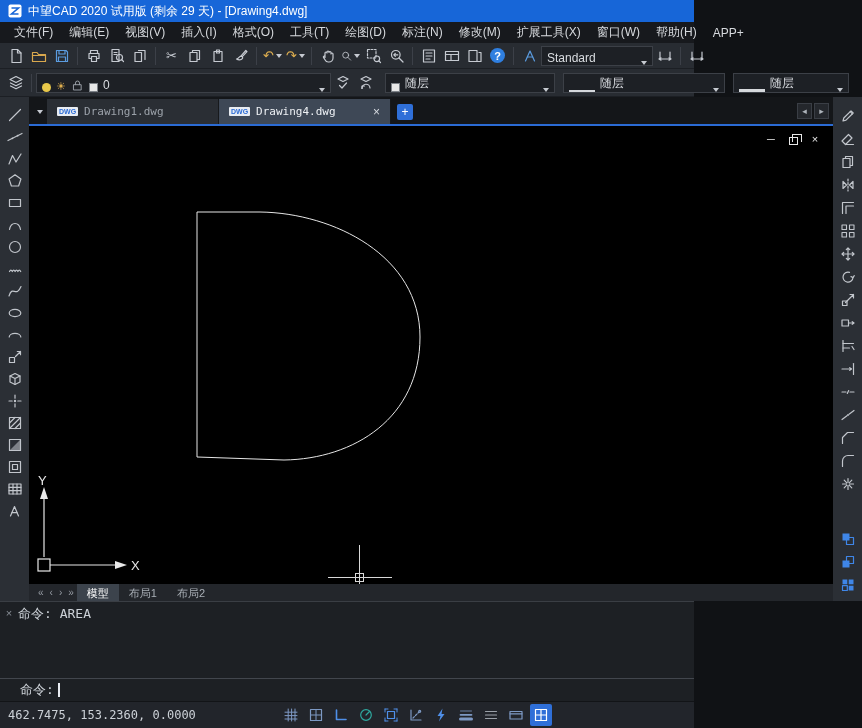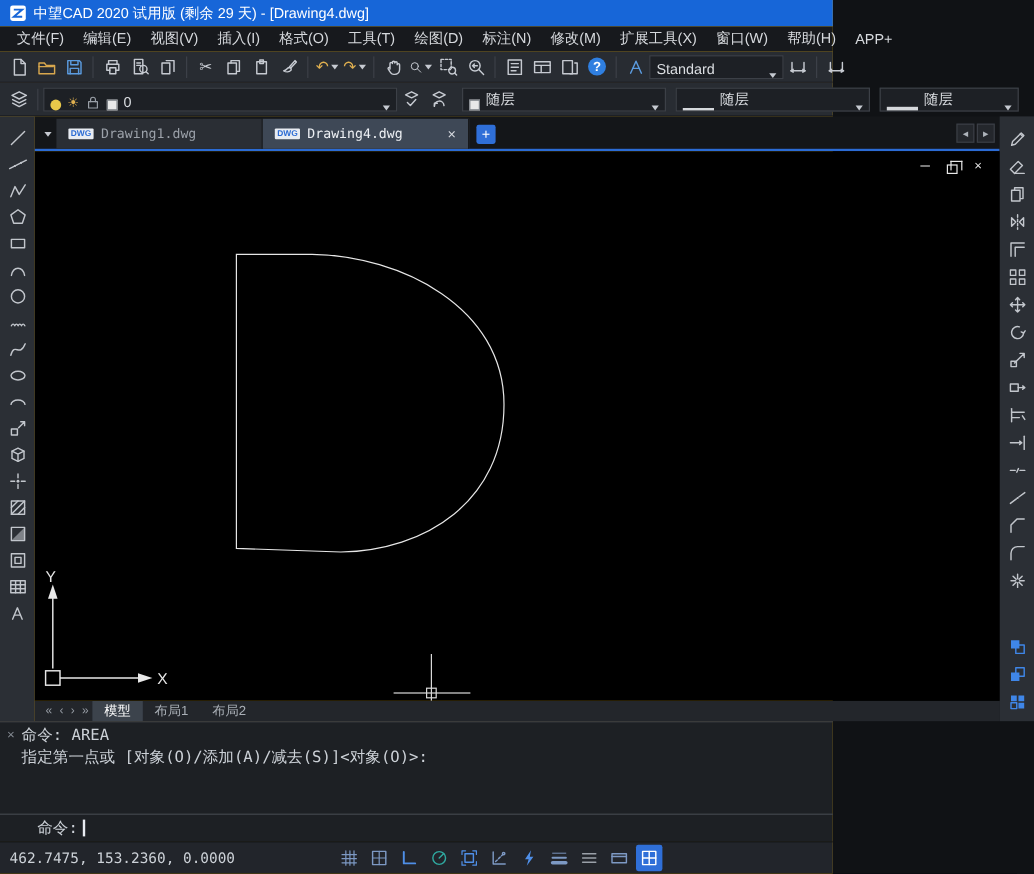--- a/index.html
+++ b/index.html
@@ -74,21 +74,21 @@
   .ltab.active{background:#3c434c;color:#fff}
 
   
   .cmd{height:100px;background:#1d2024;border-top:1px solid #3a3e44;display:flex;flex-direction:column;font:13px "DejaVu Sans Mono",monospace;color:#ccd1d7;flex:0 0 auto}
   .cmd-top{flex:1;display:flex}
   .cmd-strip{width:18px;padding-top:3px;text-align:center}
   .cmd-x{color:#878d95;font-size:11px;background:transparent;border:none}
   .cmd-hist{flex:1;padding-top:3px}
   .cmd-line{height:18px;line-height:18px;white-space:pre}
   .cmd-divider{height:1px;background:#42464d}
-  .cmd-prompt{height:22px;display:flex;align-items:center;padding-left:31px}
+  .cmd-prompt{height:22px;display:flex;align-items:center;padding-left:20px}
   .cursor{width:2px;height:14px;background:#e8ecf2;margin-left:4px}
 
   
   .status{height:27px;background:#22252b;border-top:1px solid #121417;display:flex;align-items:center;font:12px "DejaVu Sans Mono",monospace;color:#ccd1d7;flex:0 0 auto}
   .coords{padding-left:8px;width:280px;white-space:nowrap}
   .sbtn{width:22px;height:22px;display:flex;align-items:center;justify-content:center;margin-right:3px;background:transparent;border:none}
   .sbtn.active{background:#2f6fd8;border-radius:2px}
   .sbtn.active .ic{color:#fff}
 </style>
 </head>
@@ -840,21 +840,20 @@
     </div>
   </div>
 
   <div class="cmd">
     <div class="cmd-top">
       <div class="cmd-strip">
         <button class="cmd-x">×</button>
       </div>
       <div class="cmd-hist">
         <div class="cmd-line">命令: AREA</div>
-        <div class="cmd-line">指定第一点或 [对象(O)/添加(A)/减去(S)]&lt;对象(O)&gt;:</div>
       </div>
     </div>
     <div class="cmd-divider"></div>
     <div class="cmd-prompt">
       <span>命令:</span>
       <span class="cursor"></span>
     </div>
   </div>
 
   <div class="status">

